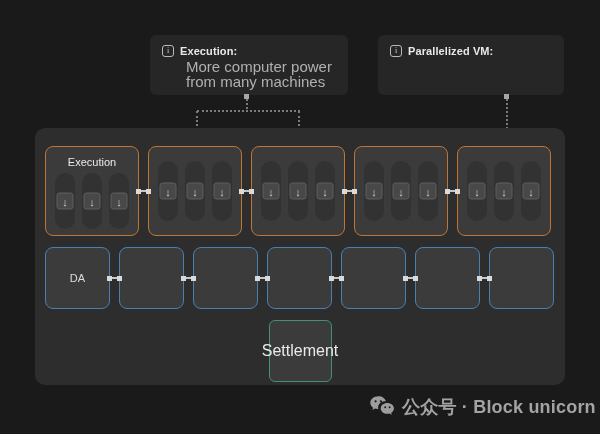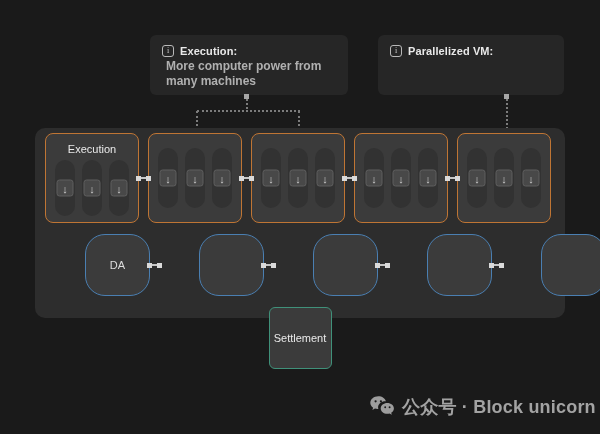--- a/index.html
+++ b/index.html
@@ -29,24 +29,23 @@
     border-radius:3px;
     color:#cfcfcf;
     font-size:8px; line-height:10px;
     text-align:center;
     font-style:normal;
     flex:0 0 auto;
     font-family:"Liberation Serif", serif;
   }
   .tt-title { font-size:11px; font-weight:600; color:#e9e9e9; letter-spacing:.1px; }
   .tt-desc {
-    margin-left:4px; margin-top:2px;
-    font-size:12px; line-height:15px;
+    margin-left:24px; margin-top:2px;
+    font-size:15px; line-height:15px;
     color:#b0b0b0;
-    font-weight:bold;
   }
 
   
   .dash-v { position:absolute; width:0; border-left:2px dotted #7c7c7c; }
   .dash-h { position:absolute; height:0; border-top:2px dotted #7c7c7c; }
   .dl-stub   { left:246px; top:96px;  height:16px; }
   .dl-horiz  { left:197px; top:110px; width:103px; }
   .dl-left   { left:196px; top:111px; height:27px; }
   .dl-right  { left:298px; top:111px; height:27px; }
   .dl-vm     { left:506px; top:96px;  height:37px; }
@@ -54,24 +53,24 @@
   .dot1 { left:244px; top:94px; }
   .dot2 { left:194px; top:134px; }
   .dot3 { left:296px; top:134px; }
   .dot4 { left:504px; top:94px; }
   .dot5 { left:504px; top:129px; }
 
   
   .panel {
     position:absolute;
     left:35px; top:128px;
-    width:530px; height:190px;
+    width:530px; height:257px;
     background:#2d2d2d;
     border-radius:10px;
-    padding:5px 10px 10px 10px;
+    padding:18px 10px 10px 10px;
   }
   .row { display:flex; align-items:stretch; }
   .exec-row { margin-bottom:11px; }
   .da-row { margin-bottom:11px; }
 
   .exec-box {
     width:94px; height:90px;
     background:#3b3b3b;
     border:1.5px solid #bf7534;
     border-radius:8px;
@@ -103,24 +102,24 @@
     border:1px solid #5e5e5e;
     border-radius:3px;
     display:flex; align-items:center; justify-content:center;
     font-size:11px; color:#cdcdcd;
   }
 
   .da-box {
     width:65px; height:62px;
     background:#3b3b3b;
     border:1.5px solid #4a7fb2;
-    border-radius:20px;
+    border-radius:8px;
     display:flex; align-items:center; justify-content:center;
     flex:0 0 auto;
-    font-size:11px; color:#dddddd;margin-left:40px;
+    font-size:11px; color:#dddddd;
   }
 
   .h-conn {
     align-self:center;
     position:relative;
     width:13px; height:2px;
     margin:0 -2px;
     background:#c6c6c6;
     z-index:2;
     flex:0 0 auto;
@@ -134,21 +133,21 @@
   .h-conn::before { left:-1px; }
   .h-conn::after  { right:-1px; }
 
   .settle-row { display:flex; justify-content:center; }
   .settle-box {
     width:63px; height:62px;
     background:#3b3b3b;
     border:1.5px solid #40917a;
     border-radius:6px;
     display:flex; align-items:center; justify-content:center;
-    font-size:11px; color:#eaeaea;
+    font-size:16px; color:#eaeaea;
   }
 
   
   .watermark {
     position:absolute;
     left:369px; top:395px;
     display:flex; align-items:center; gap:7px;
   }
   .wm-text { font-size:18px; color:#a3a3a3; letter-spacing:.2px;font-weight:bold; }
   .wechat-icon { width:26px; height:24px; }

